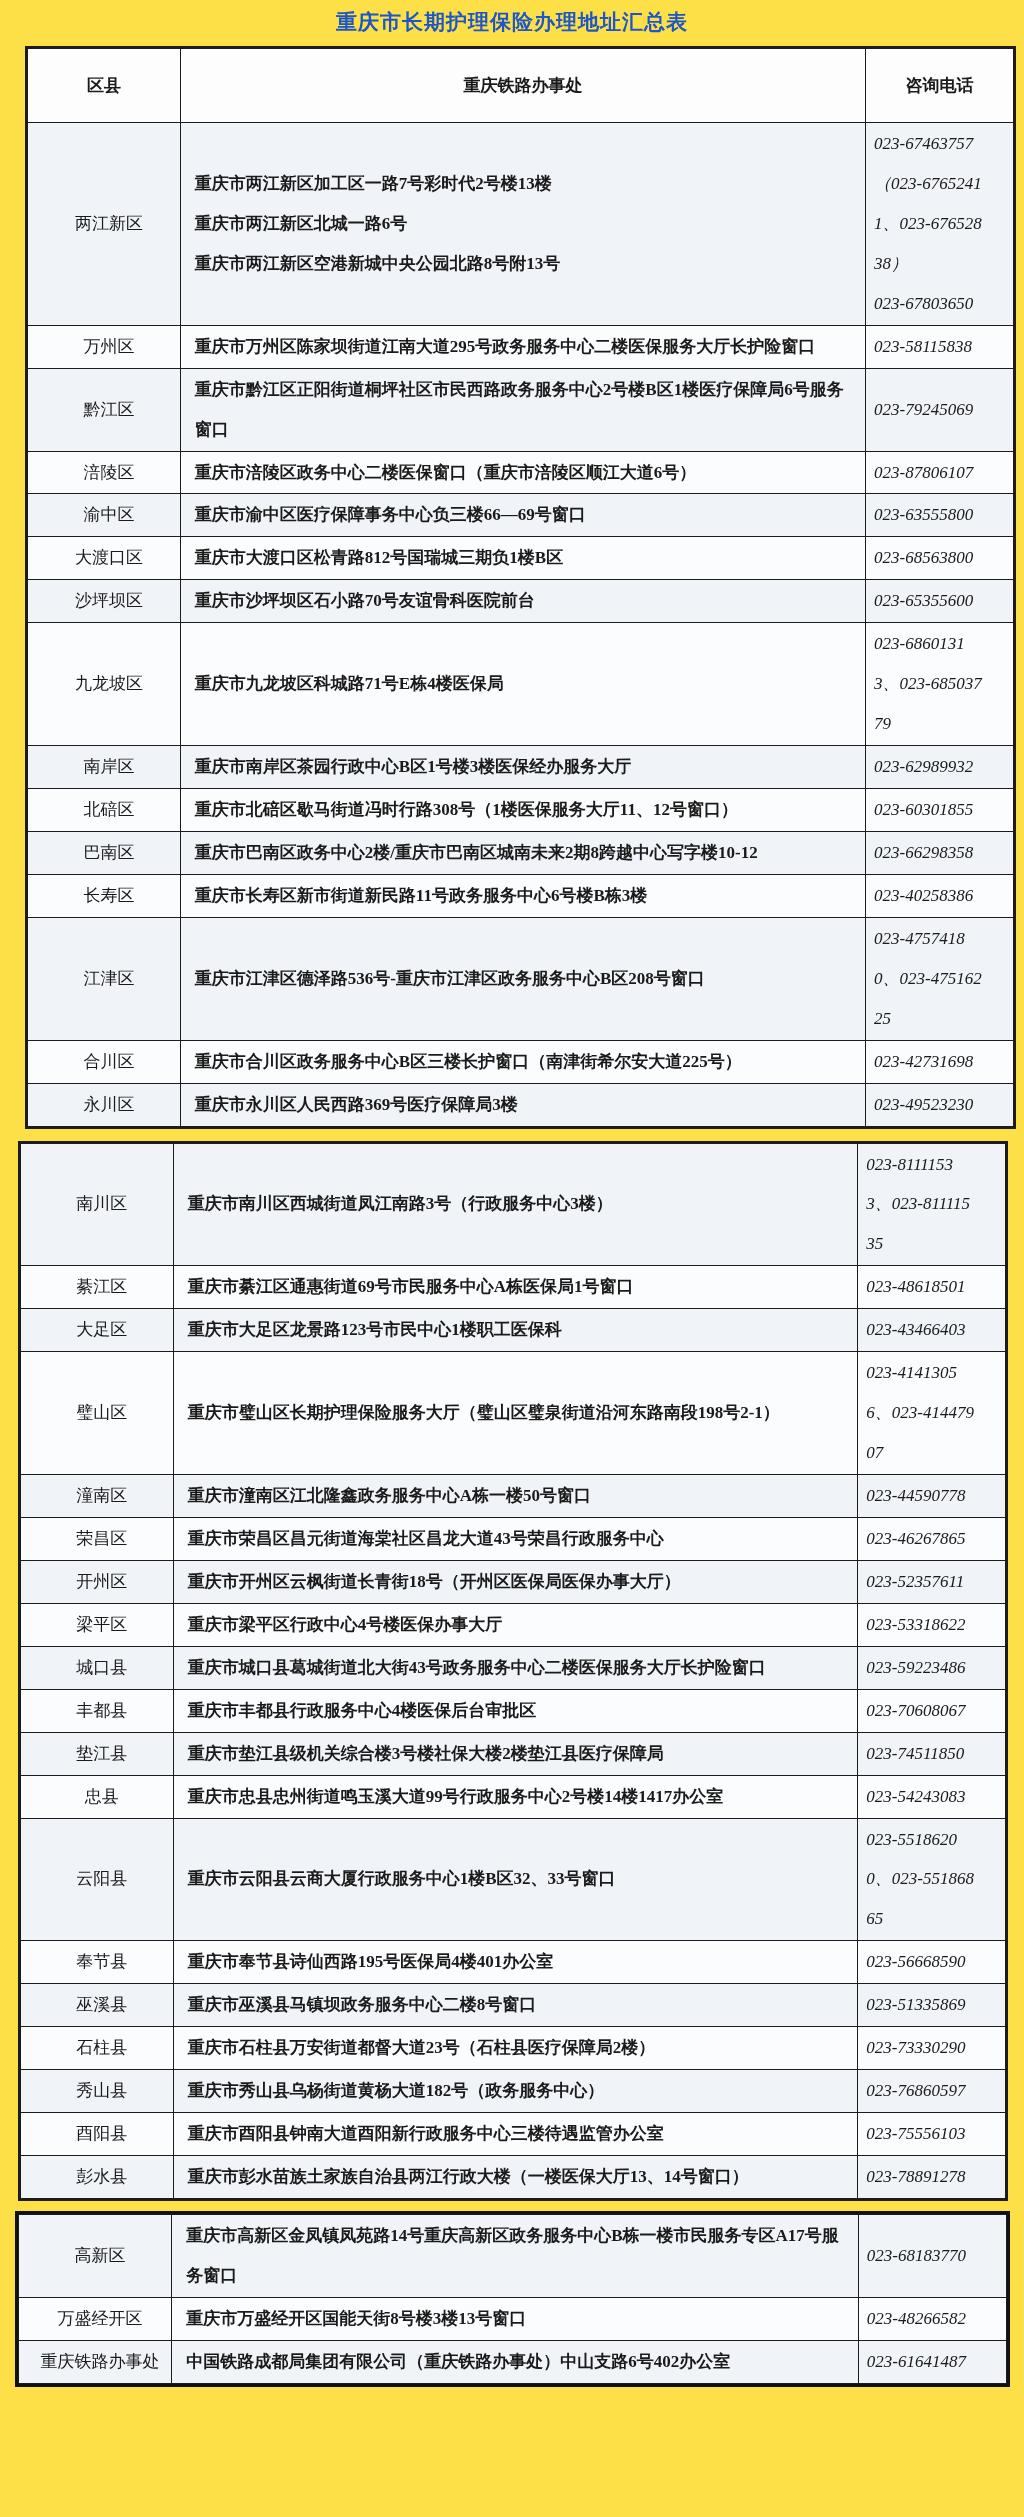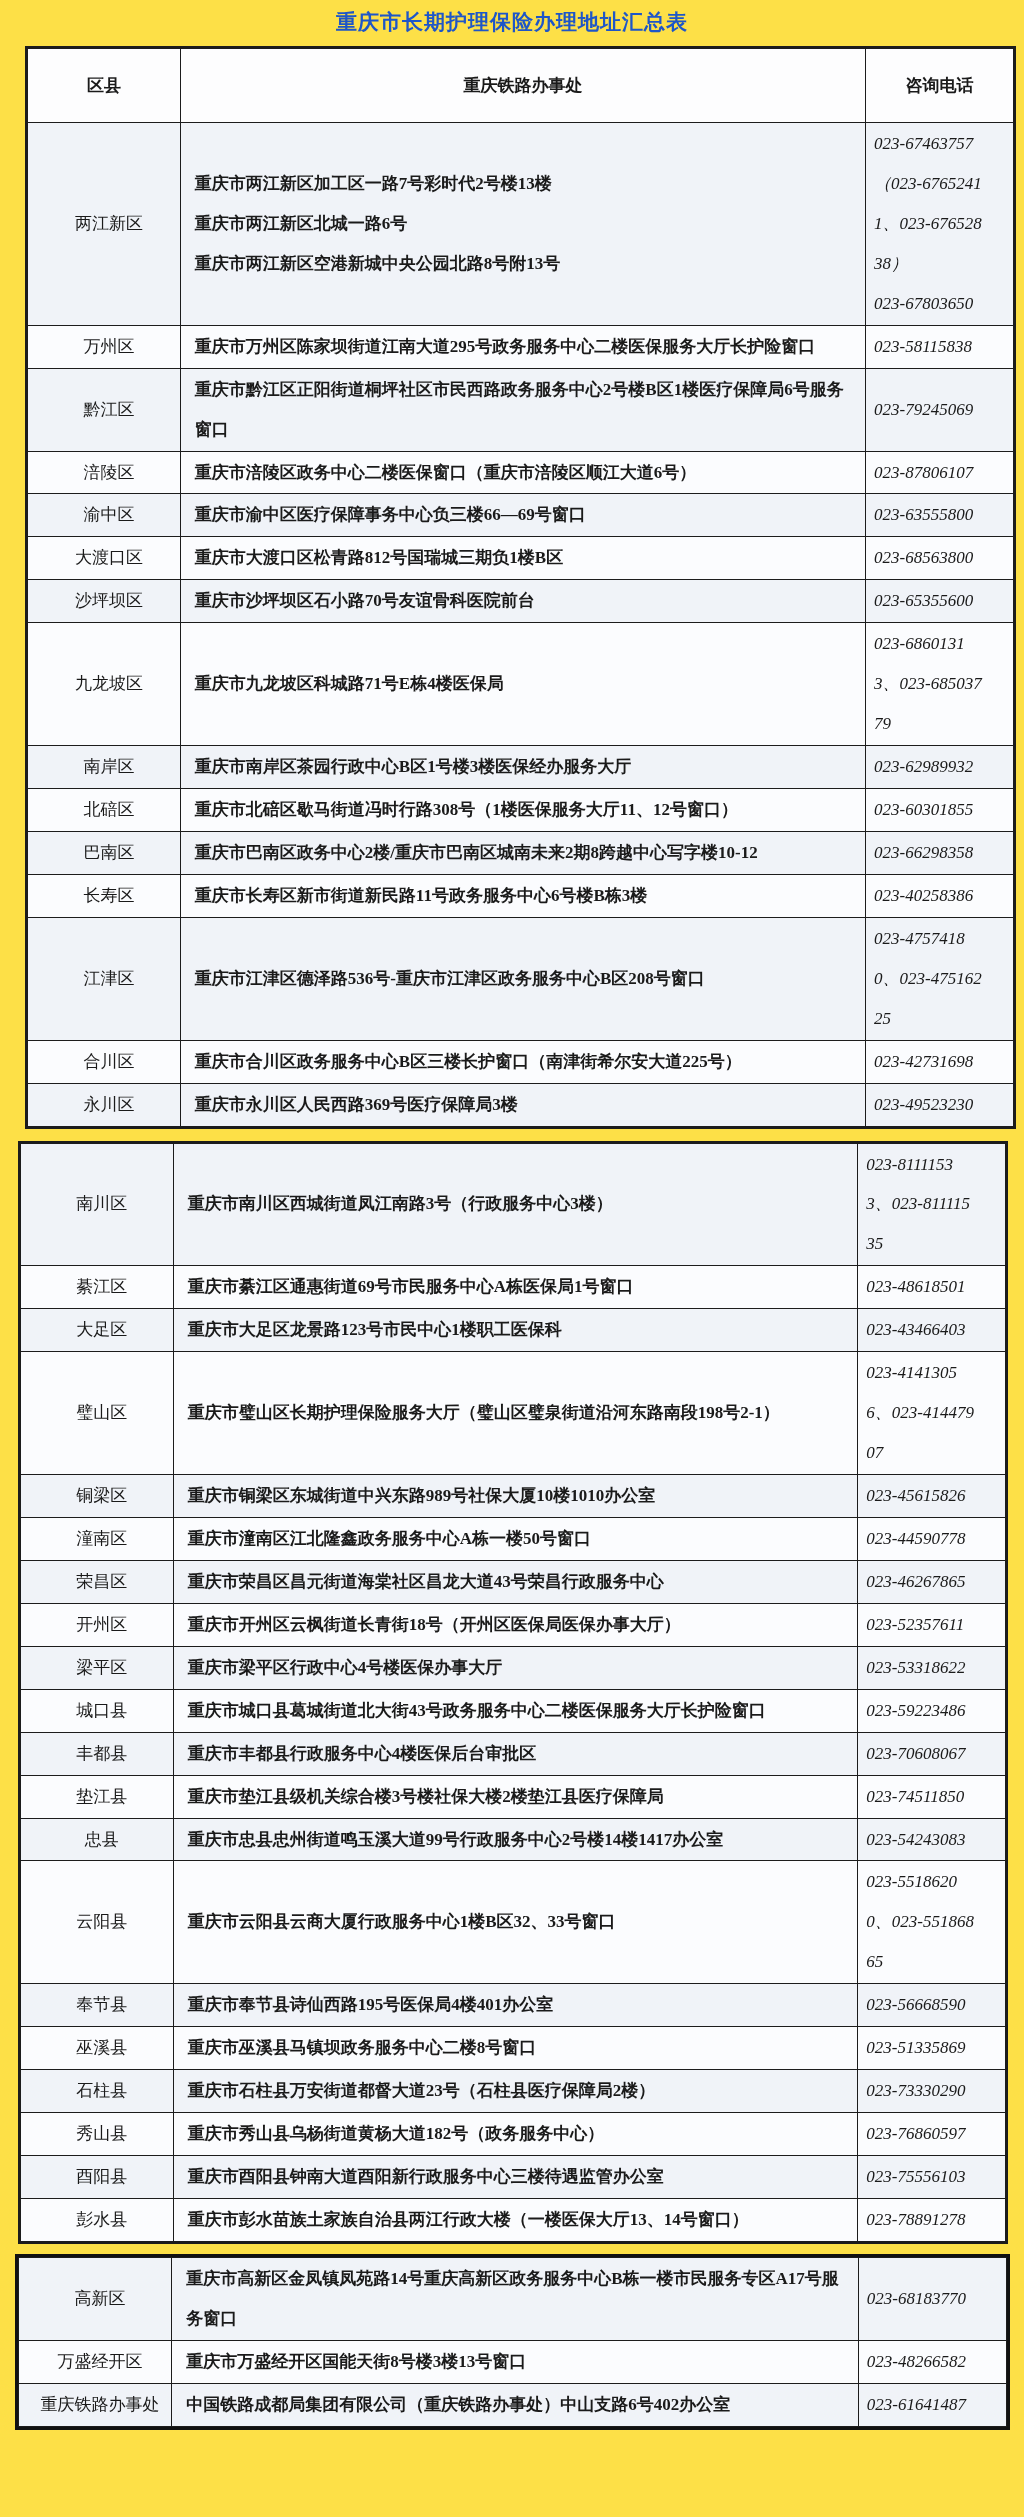--- a/index.html
+++ b/index.html
@@ -209,25 +209,20 @@
               <td class="phone">023-43466403</td>
             </tr>
             <tr>
               <td class="district">璧山区</td>
               <td class="address">重庆市璧山区长期护理保险服务大厅（璧山区璧泉街道沿河东路南段198号2-1）</td>
               <td class="phone">023-4141305
 6、023-414479
 07</td>
             </tr>
             <tr>
-              <td class="district">铜梁区</td>
-              <td class="address">重庆市铜梁区东城街道中兴东路989号社保大厦10楼1010办公室</td>
-              <td class="phone">023-45615826</td>
-            </tr>
-            <tr>
               <td class="district">潼南区</td>
               <td class="address">重庆市潼南区江北隆鑫政务服务中心A栋一楼50号窗口</td>
               <td class="phone">023-44590778</td>
             </tr>
             <tr>
               <td class="district">荣昌区</td>
               <td class="address">重庆市荣昌区昌元街道海棠社区昌龙大道43号荣昌行政服务中心</td>
               <td class="phone">023-46267865</td>
             </tr>
             <tr>

